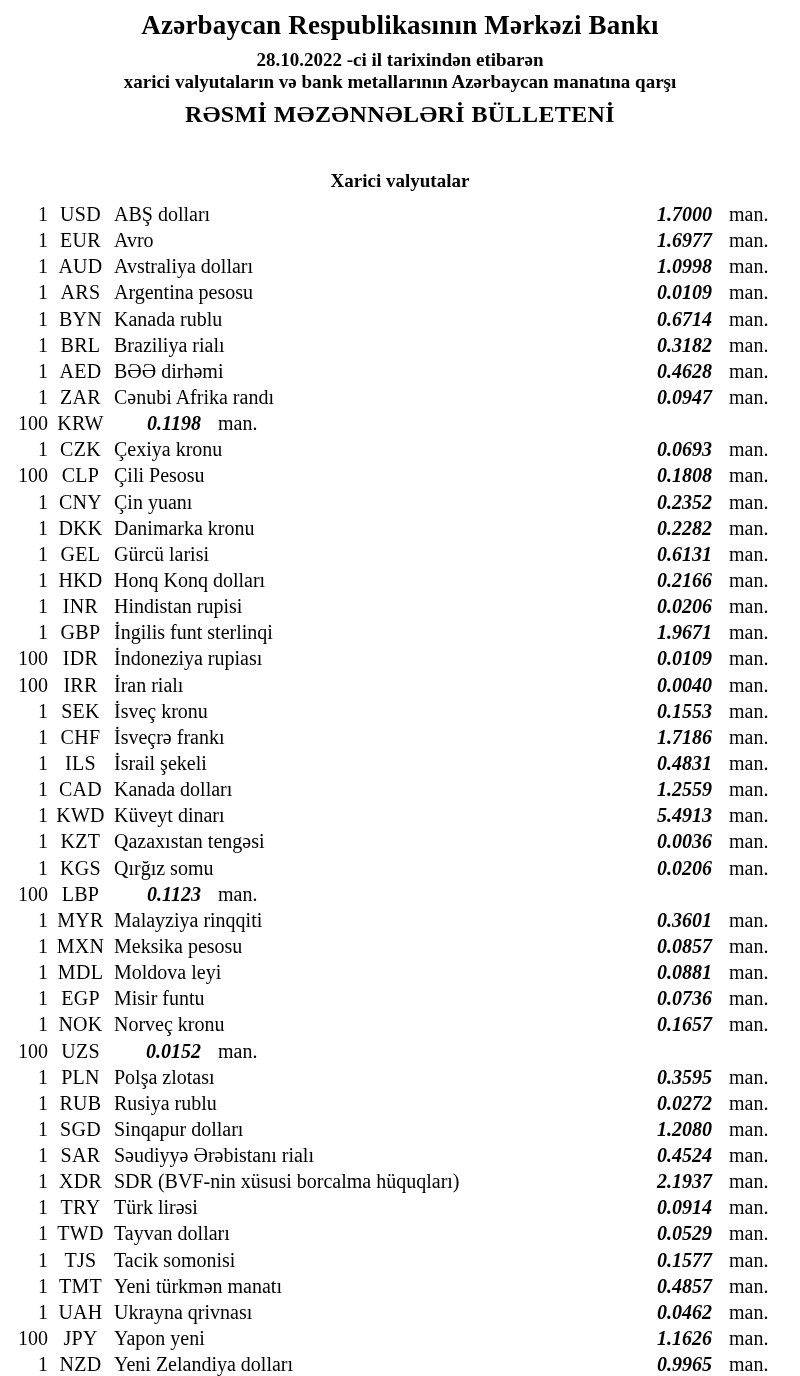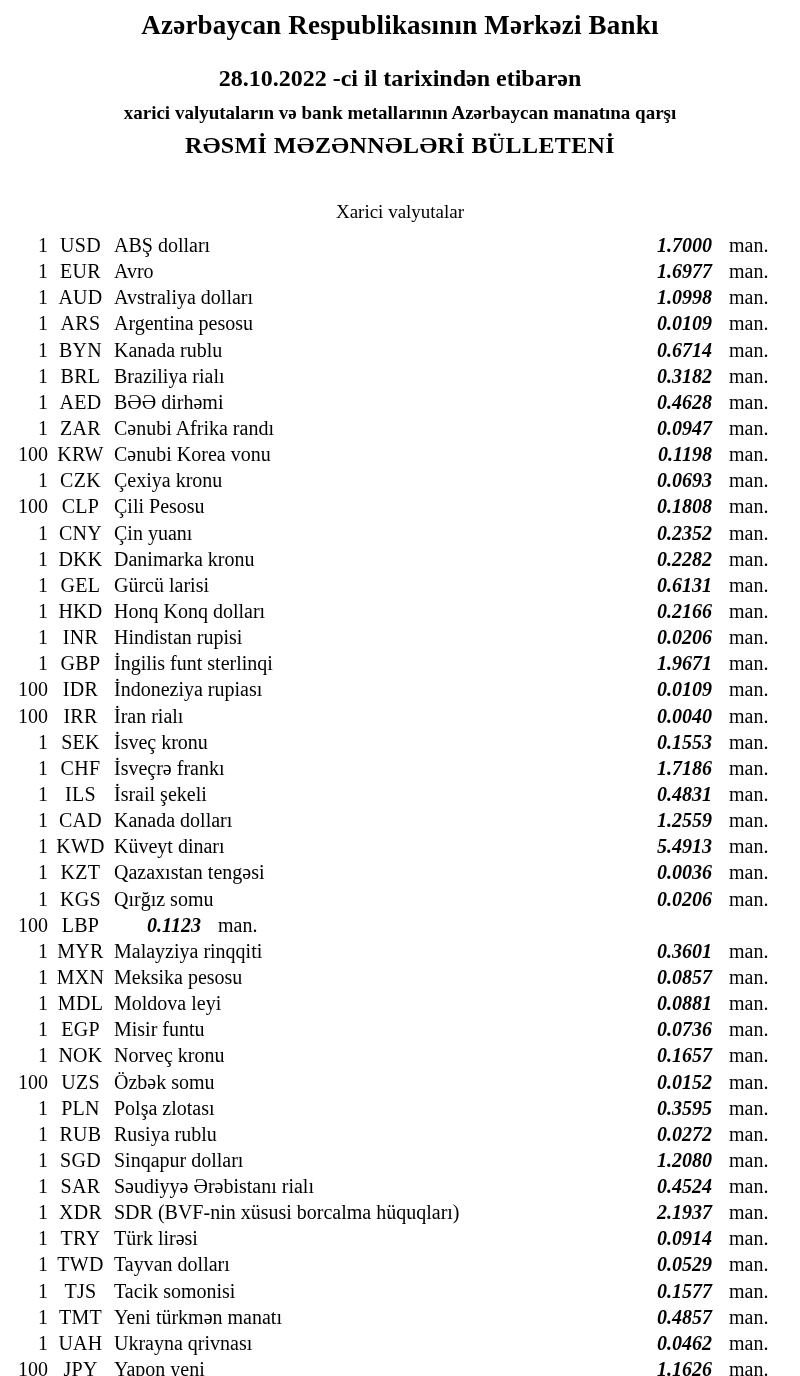--- a/index.html
+++ b/index.html
@@ -16,40 +16,39 @@
     overflow: hidden;
   }
   .header { text-align: center; }
   .title {
     padding-top: 10px;
     font-size: 27px;
     font-weight: bold;
     letter-spacing: 0.2px;
   }
   .date-line {
-    margin-top: 24px;
-    font-size: 24px;
+    margin-top: 8px;
+    font-size: 19px;
     font-weight: bold;
   }
   .subject-line {
-    margin-top: 10px;
     font-size: 19px;
     font-weight: bold;
   }
   .bulletin-line {
     margin-top: 8px;
     font-size: 24px;
     font-weight: bold;
     letter-spacing: 0.4px;
   }
   .section-title {
     margin-top: 42px;
     text-align: center;
     font-size: 19px;
-    font-weight: normal;
+    font-weight: bold;
   }
   .rows {
     margin-top: 9px;
   }
   .row {
     display: flex;
     align-items: baseline;
     height: 26.15px;
     font-size: 20px;
     line-height: 26.15px;
@@ -137,21 +136,20 @@
         <span class="qty">1</span>
         <span class="code">ZAR</span>
         <span class="name">Cənubi Afrika randı</span>
         <span class="rate">0.0947</span>
         <span class="unit">man.</span>
       </div>
 
       <div class="row">
         <span class="qty">100</span>
         <span class="code">KRW</span>
-        <span class="name">Cənubi Korea vonu</span>
         <span class="rate">0.1198</span>
         <span class="unit">man.</span>
       </div>
 
       <div class="row">
         <span class="qty">1</span>
         <span class="code">CZK</span>
         <span class="name">Çexiya kronu</span>
         <span class="rate">0.0693</span>
         <span class="unit">man.</span>
@@ -328,21 +326,20 @@
         <span class="qty">1</span>
         <span class="code">NOK</span>
         <span class="name">Norveç kronu</span>
         <span class="rate">0.1657</span>
         <span class="unit">man.</span>
       </div>
 
       <div class="row">
         <span class="qty">100</span>
         <span class="code">UZS</span>
-        <span class="name">Özbək somu</span>
         <span class="rate">0.0152</span>
         <span class="unit">man.</span>
       </div>
 
       <div class="row">
         <span class="qty">1</span>
         <span class="code">PLN</span>
         <span class="name">Polşa zlotası</span>
         <span class="rate">0.3595</span>
         <span class="unit">man.</span>

